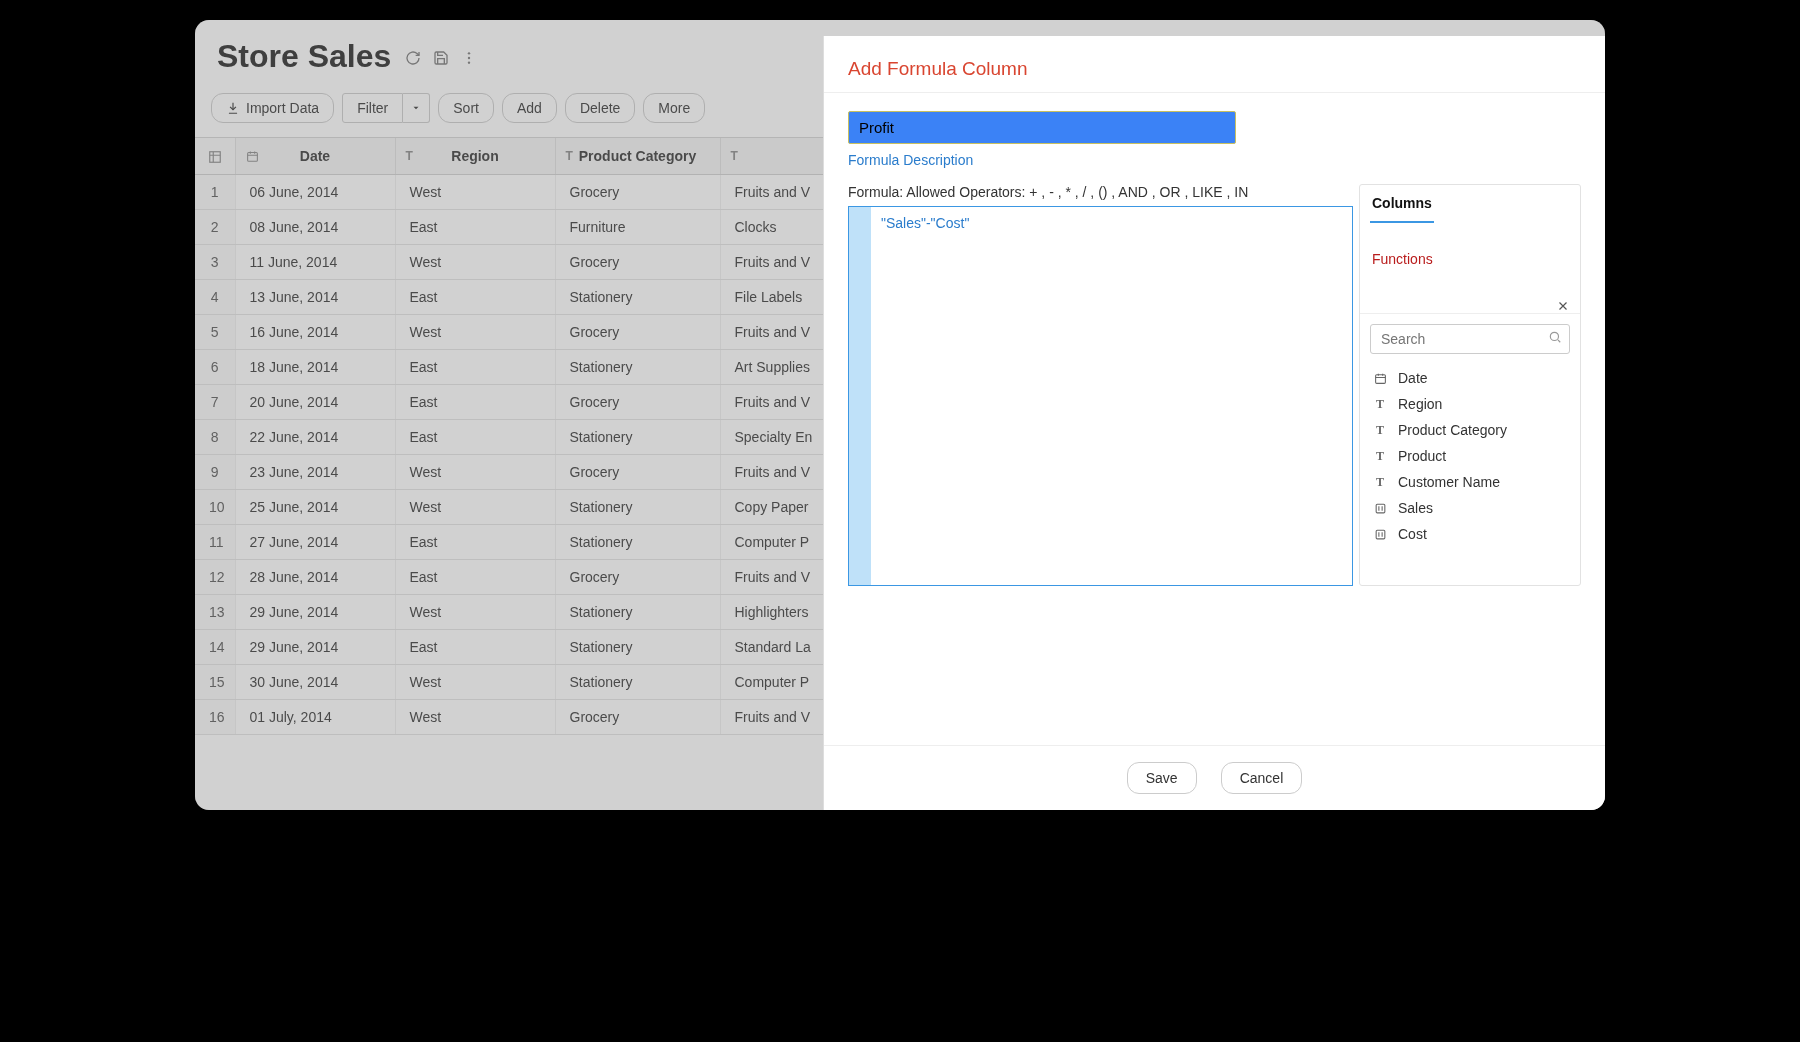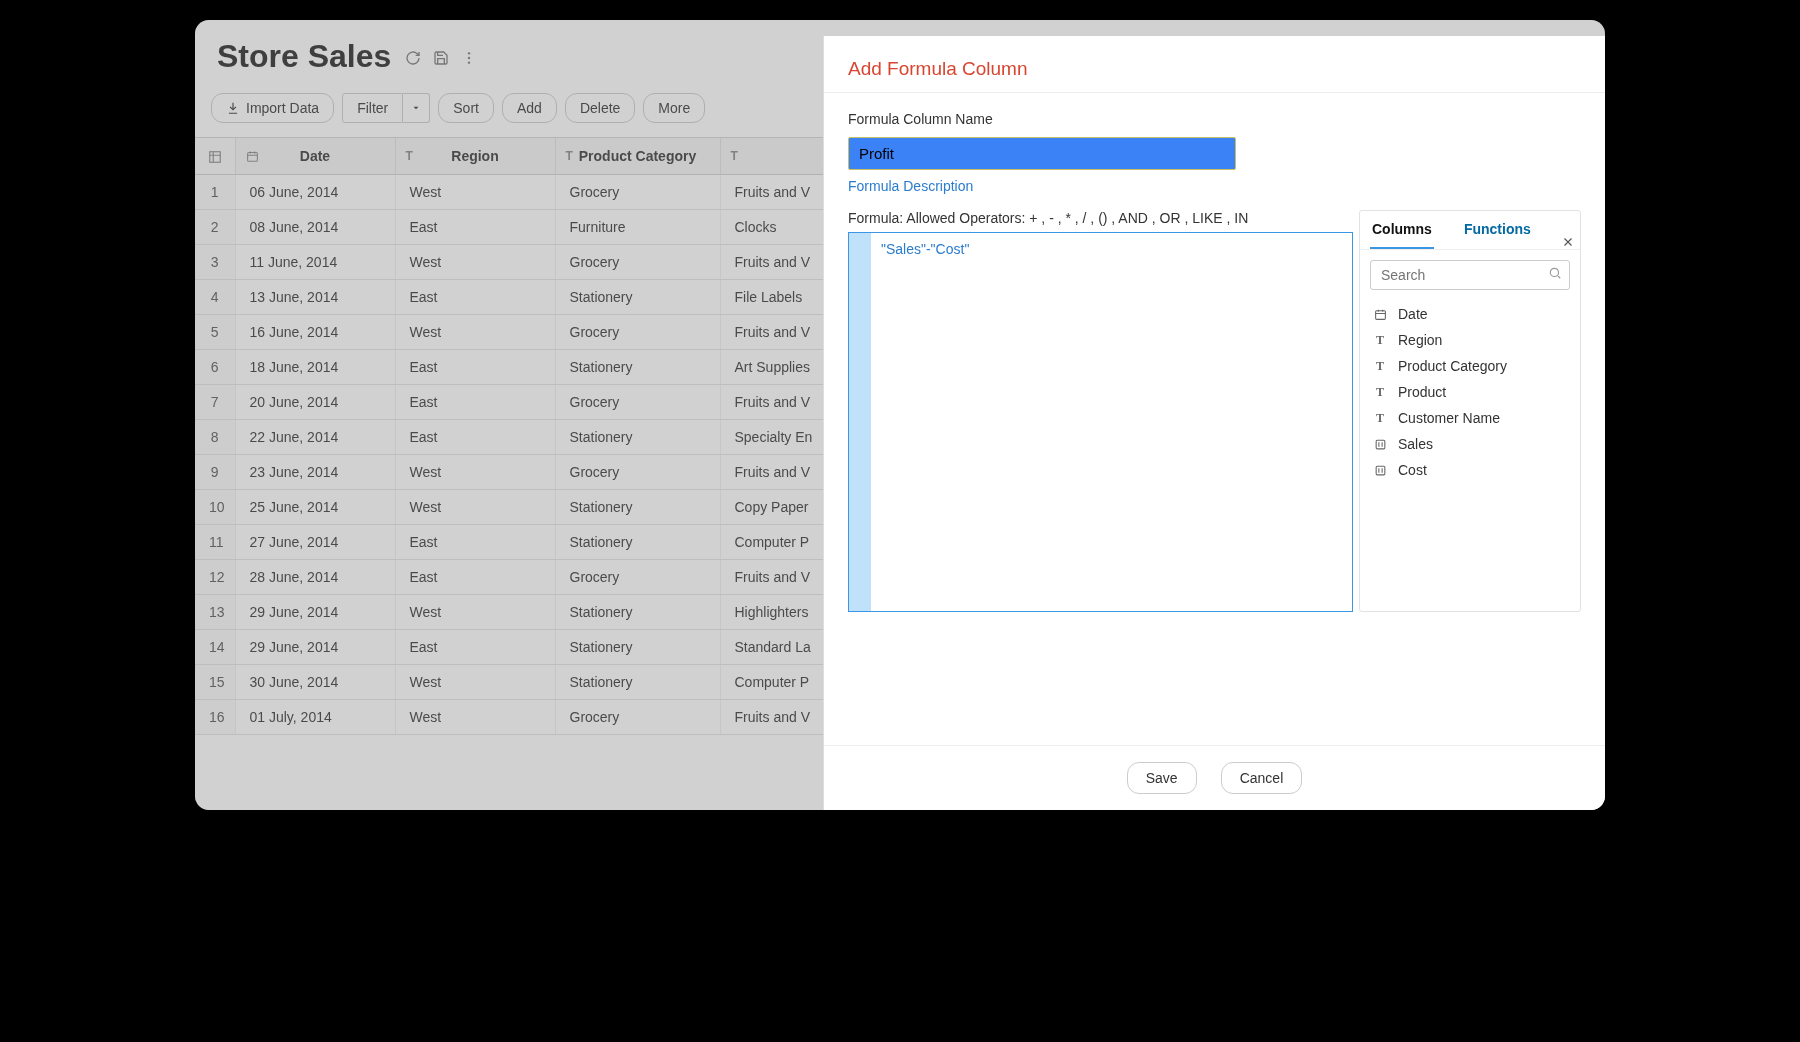--- a/index.html
+++ b/index.html
@@ -177,22 +177,22 @@
 .columns-panel {
   width: 222px;
   border:1px solid #e2e2e2;
   border-radius:3px;
   background:#fff;
   display:flex;
   flex-direction:column;
   margin-left:6px;
   position:relative;
 }
-.tabs { display:flex; align-items:flex-end; border-bottom:1px solid #eee; padding:0 10px; gap:28px;}
-.tabs .tab { padding:10px 2px; font-size:14px; font-weight:700; color:#0369a1; cursor:pointer; border-bottom:2px solid transparent;}
+.tabs { display:flex; align-items:flex-start; border-bottom:1px solid #eee; padding:0 10px; gap:18px;flex-direction:column;}
+.tabs .tab { padding:10px 2px; font-size:14px; font-weight:400; color:#b91c1c; cursor:pointer; border-bottom:2px solid transparent;}
 .tabs .tab.active { color:#111; border-bottom:2px solid #3b97e3; font-weight:600;}
 .tabs .close { margin-left:auto; cursor:pointer; color:#555;}
 .search-wrap { padding:10px;}
 .search-wrap .search {
   width:100%;
   border:1px solid #ccc;
   border-radius:3px;
   padding:6px 20px 6px 10px;
   font-size:14px;
 }
@@ -393,21 +393,20 @@
   <td>Fruits and V</td>
             </tr>
           </tbody>
       </table>
     </div>
   </div>
 
   <div class="panel">
     <div class="panel-title">Add Formula Column</div>
     <div class="panel-body">
-      <div class="field-label">Formula Column Name</div>
       <input class="name-input" value="Profit" style="">
       <span class="link">Formula Description</span>
     </div>
 
     <div class="formula-area">
       <div class="formula-left">
         <div class="allowed">Formula: Allowed Operators: + , - , * , / , () , AND , OR , LIKE , IN</div>
         <div class="editor">
           <div class="gutter"></div>
           <div class="code">"Sales"-"Cost"</div>

